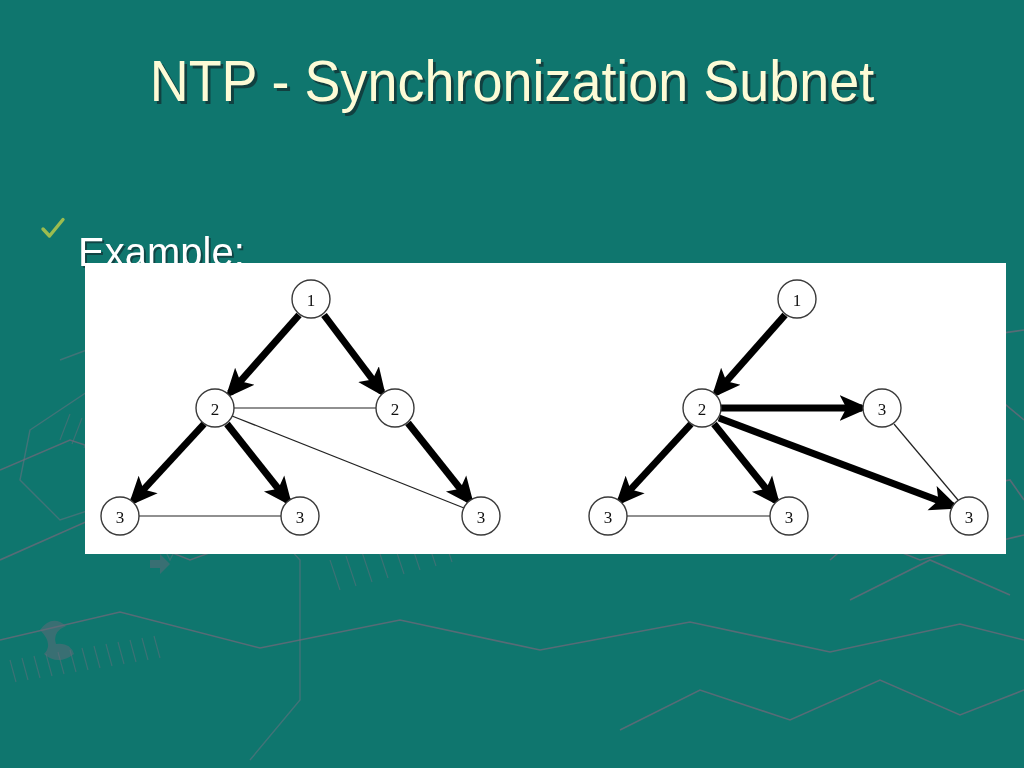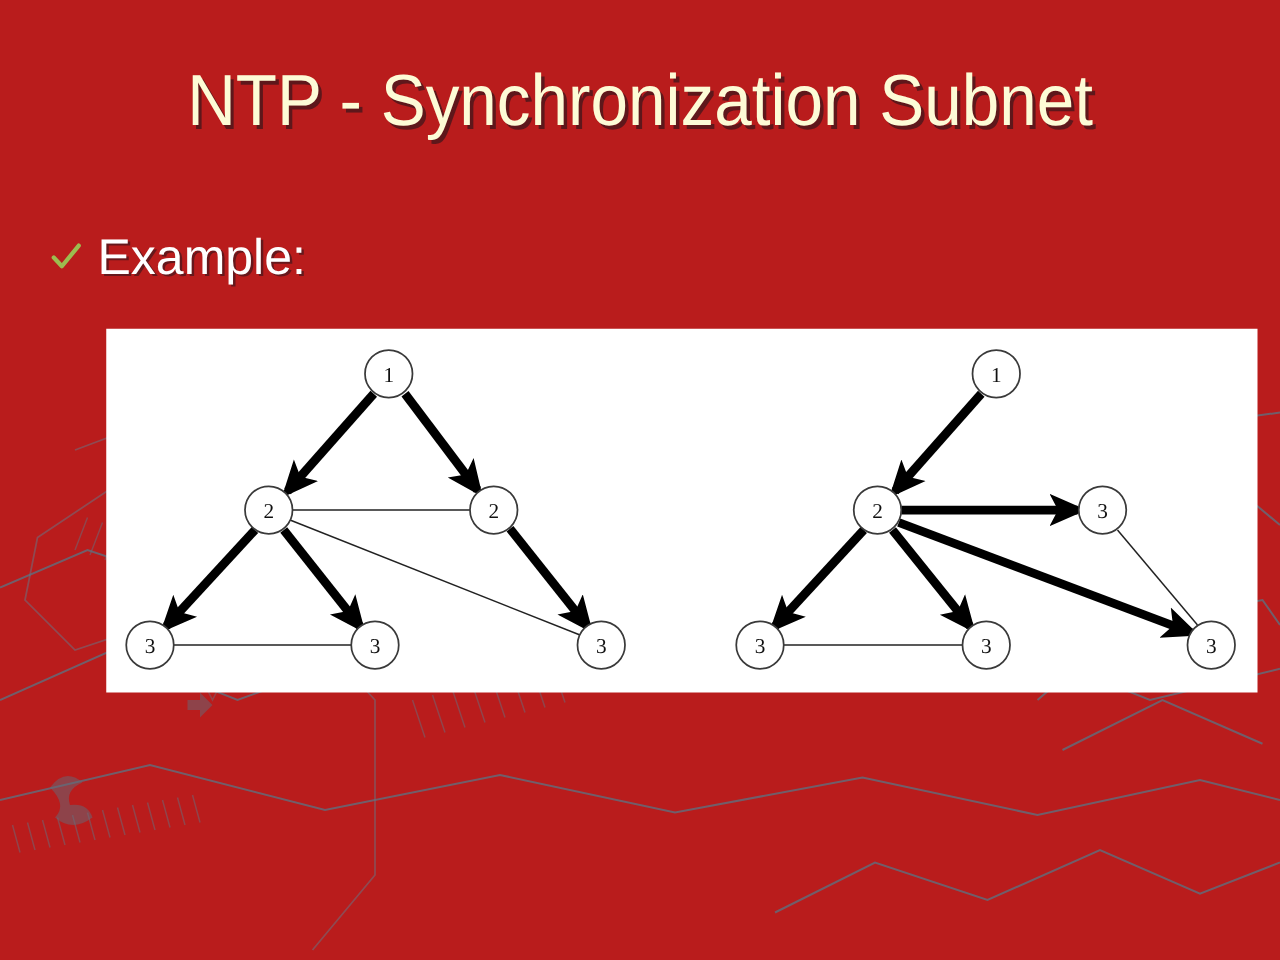--- a/index.html
+++ b/index.html
@@ -6,21 +6,21 @@
   html, body {
     margin: 0;
     padding: 0;
     background: #2b2f3a;
   }
   #slide {
     position: relative;
     width: 1024px;
     height: 768px;
     overflow: hidden;
-    background: #b91c1c;
+    background: #0f766e;
     font-family: "Liberation Sans", sans-serif;
   }
   
   #bg-watermark {
     position: absolute;
     inset: 0;
     width: 1024px;
     height: 768px;
     pointer-events: none;
   }
@@ -55,20 +55,21 @@
     height: 26px;
     flex: 0 0 26px;
   }
   #bullet-text {
     color: #ffffff;
     font-size: 40px;
     font-weight: 400;
     line-height: 1;
     text-shadow: 2px 2px 0 rgba(20,20,28,0.5);
     white-space: nowrap;
+    margin-top: 46px;
   }
   #figure-panel {
     position: absolute;
     left: 85px;
     top: 263px;
     width: 921px;
     height: 291px;
     background: #ffffff;
   }
   #figure-svg {

